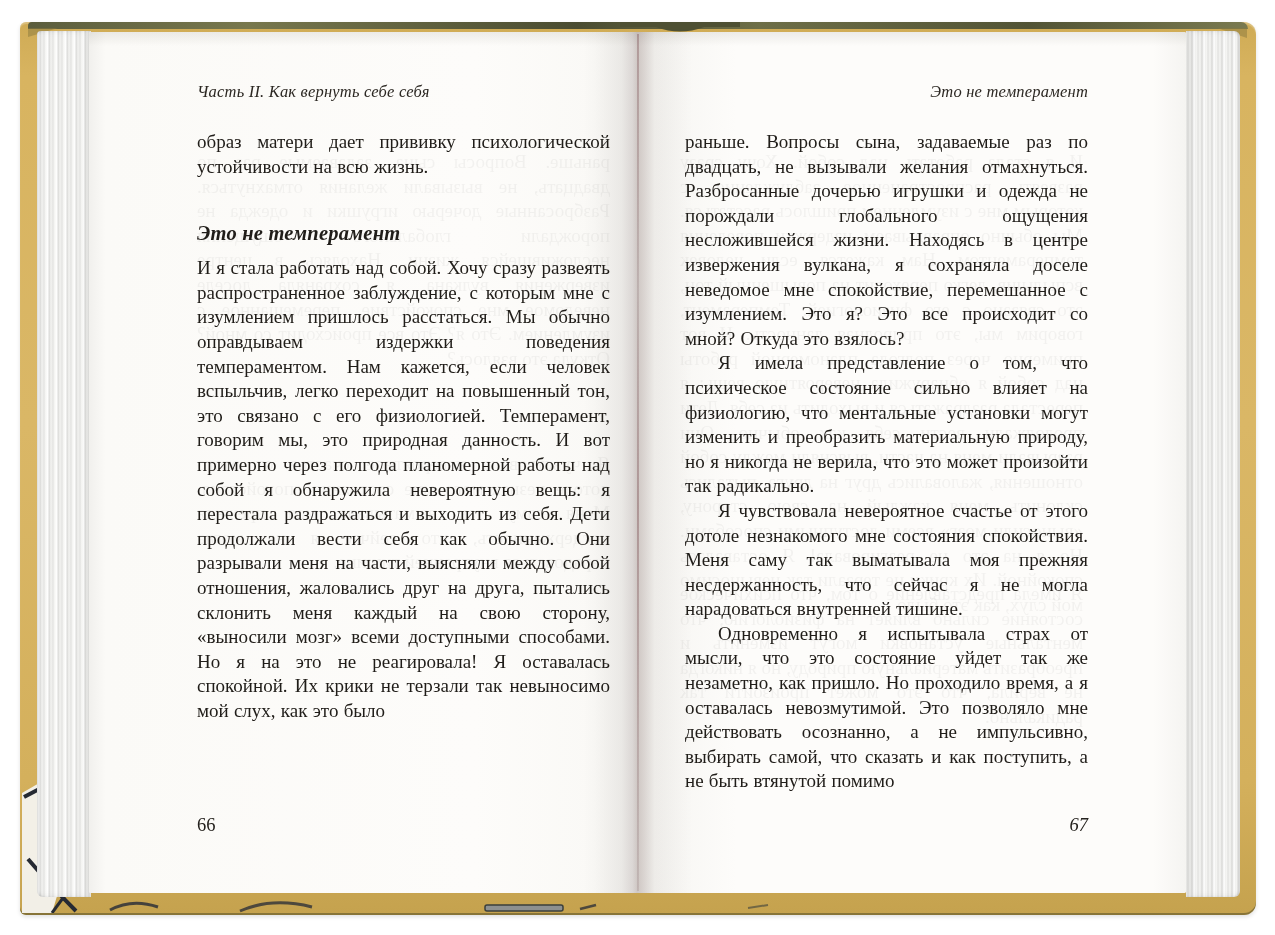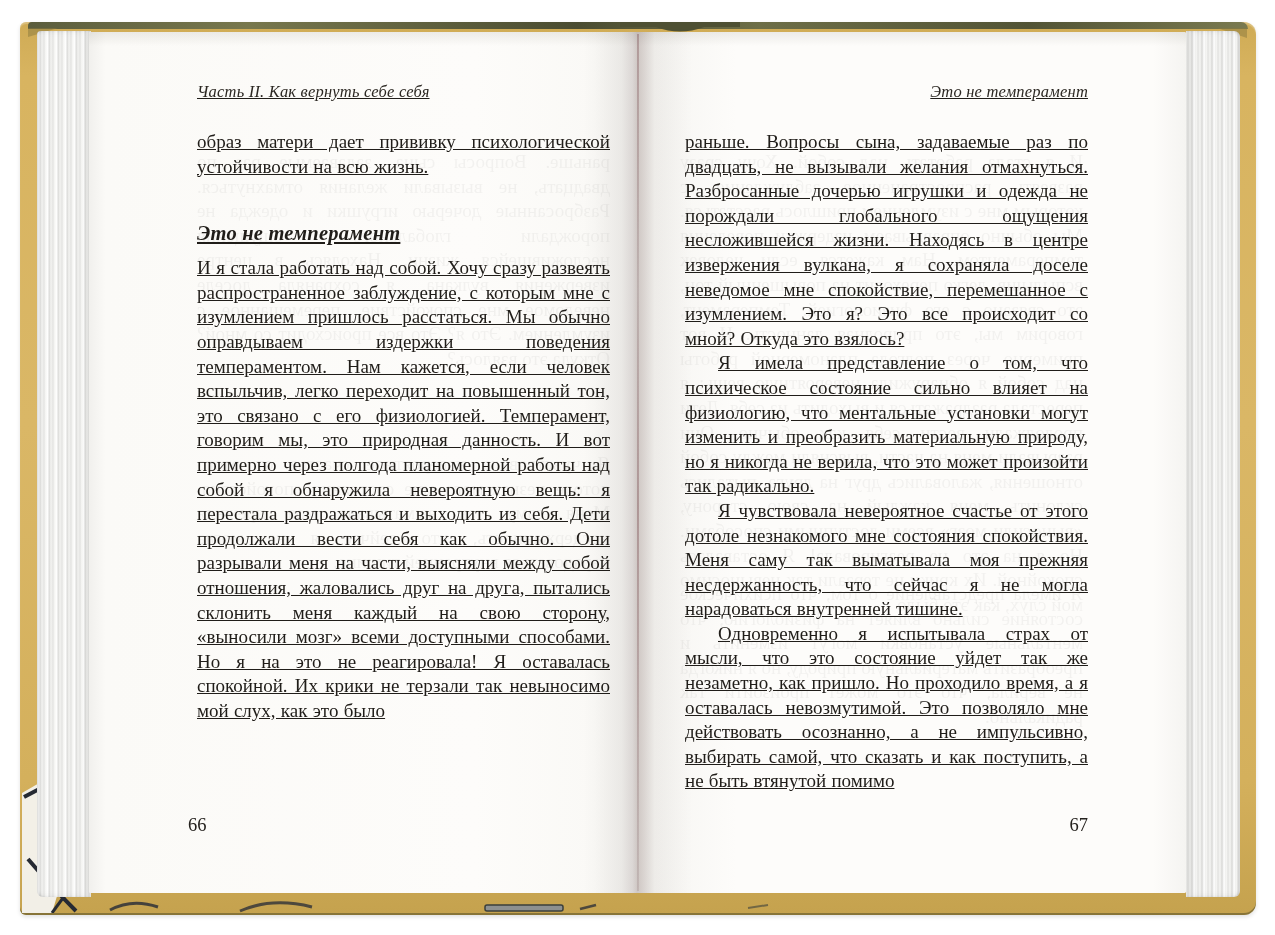--- a/index.html
+++ b/index.html
@@ -76,41 +76,41 @@
     background:linear-gradient(180deg,rgba(120,70,75,.35),rgba(110,75,80,.18) 30%,rgba(120,70,75,.38) 55%,rgba(110,75,80,.15));
     filter:blur(.4px);
   }
   .spread-top-shade{
     position:absolute;left:0;right:0;top:0;height:14px;
     background:linear-gradient(180deg,rgba(90,85,70,.10),rgba(90,85,70,0));
     border-radius:2px 2px 0 0;
   }
 
   
-  .col{position:absolute;color:var(--ink);z-index:3;text-decoration:underline;}
+  .col{position:absolute;color:var(--ink);z-index:3;}
   .col-left{left:177px;top:60px;width:413px;}
   .col-right{left:665px;top:60px;width:403px;}
   .running-head{
     font-style:italic;font-size:16.5px;line-height:20px;color:#2c2823;
     letter-spacing:.2px;
   }
   .running-head.right{text-align:right;}
   .body-text{margin-top:28px;}
   .body-text p{
     font-size:19px;line-height:24.6px;text-align:justify;
     hyphens:auto;-webkit-hyphens:auto;word-spacing:.5px;
   }
   .body-text p.ind{text-indent:33px;}
   .section-heading{
     font-weight:bold;font-style:italic;font-size:20.5px;line-height:25px;
     margin:42px 0 10px 0;letter-spacing:.2px;
   }
   .page-number{position:absolute;top:793px;font-size:18.5px;color:#25221e;z-index:3;}
-  .page-number.left{left:168px;}
-  .page-number.right{left:665px;width:403px;text-align:right;}
+  .page-number.left{left:177px;}
+  .page-number.right{left:665px;width:403px;text-align:right;font-style:italic;}
 
   
   .ghost{
     position:absolute;z-index:1;width:413px;
     font-size:19px;line-height:24.6px;text-align:justify;
     color:#3a3a38;opacity:.05;transform:scaleX(-1);
     filter:blur(.7px);pointer-events:none;user-select:none;
     hyphens:auto;-webkit-hyphens:auto;
   }
   .ghost.g-left-1{left:177px;top:128px;}

